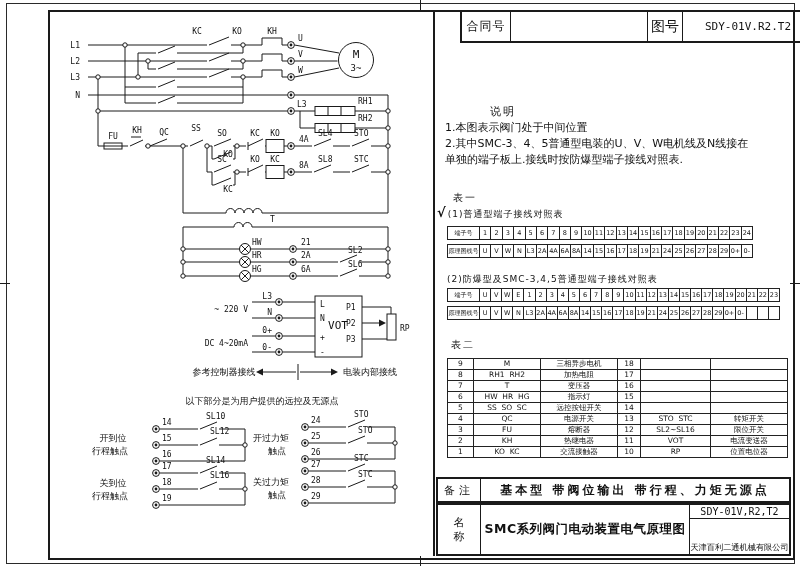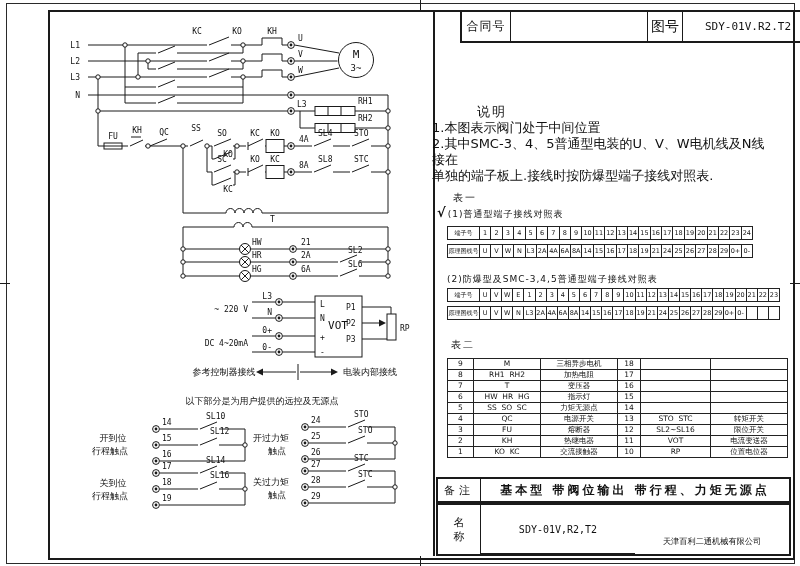--- a/index.html
+++ b/index.html
@@ -9,41 +9,41 @@
   .inner-frame{left:48px;top:10px;width:743px;height:546px;border:2px solid #1a1a1a;}
   .divider{left:433px;top:10px;width:2px;height:546px;background:#1a1a1a;}
   .tick{background:#1a1a1a;}
   .hdr{left:460px;top:10px;width:355px;height:33px;border:2px solid #1a1a1a;box-sizing:border-box;display:flex;}
   .hdr>div{border-right:1px solid #1a1a1a;display:flex;align-items:center;justify-content:center;}
   .hdr>div:last-child{border-right:none;}
   .hdr .c1{width:48px;font-size:12px;letter-spacing:1px;}
   .hdr .c2{width:136px;}
   .hdr .c3{width:34px;font-size:14px;text-align:center;}
   .hdr .c4{flex:1;font-size:11px;font-family:"DejaVu Sans Mono",monospace;}
-  .notes{left:432px;top:104px;width:344px;font-size:13px;line-height:16px;}
+  .notes{left:445px;top:104px;width:344px;font-size:11px;line-height:16px;}
   .notes .nt{padding-left:45px;letter-spacing:2px;}
   .ttl{font-size:10px;letter-spacing:2px;}
   .sub{font-size:9px;letter-spacing:1px;}
   .chk{font-size:13px;font-weight:bold;margin-right:1px;}
   table{border-collapse:collapse;table-layout:fixed;}
   td{border:1px solid #222;padding:0;text-align:center;overflow:hidden;white-space:pre;}
   .tml{width:306px;}
   .tml td{height:12px;font-size:6.5px;font-family:"DejaVu Sans",sans-serif;}
   .tmw{width:333px;}
   .tmw td{height:12px;font-size:6.5px;}
   td.lb{font-size:6px;letter-spacing:0;}
   .comp{width:340px;}
   .comp td{height:10px;font-size:7.5px;line-height:10px;}
   .remark{left:436px;top:477px;width:355px;height:26px;border:2px solid #1a1a1a;box-sizing:border-box;display:flex;}
   .remark .rl{width:42px;border-right:1px solid #1a1a1a;display:flex;align-items:center;justify-content:center;font-size:11px;letter-spacing:4px;}
   .remark .rc{flex:1;display:flex;align-items:center;justify-content:center;font-size:12px;font-weight:600;letter-spacing:3px;}
   .namebox{left:436px;top:503px;width:355px;height:53px;border:2px solid #1a1a1a;box-sizing:border-box;display:flex;}
   .namebox .nl{width:42px;border-right:1px solid #1a1a1a;display:flex;flex-direction:column;align-items:center;justify-content:center;font-size:11px;line-height:14px;}
   .namebox .nm{width:208px;border-right:1px solid #1a1a1a;display:flex;align-items:center;justify-content:center;font-size:12.5px;font-weight:bold;letter-spacing:0.5px;}
-  .namebox .nr{flex:1;display:flex;flex-direction:row;}
+  .namebox .nr{flex:1;display:flex;flex-direction:column;}
   .namebox .nr .nrt{flex:1;border-bottom:1px solid #1a1a1a;display:flex;align-items:center;justify-content:center;font-size:10px;font-family:"DejaVu Sans Mono",monospace;}
   .namebox .nr .nrb{flex:1;display:flex;align-items:center;justify-content:center;font-size:8.2px;letter-spacing:0;margin-top:23px;}
   svg text{fill:#111;font-family:"DejaVu Sans Mono",monospace;font-size:8px;}
   svg text.cjk{font-family:"DejaVu Sans",sans-serif;font-size:9px;}
   svg text.big{font-size:11px;}
   svg text.sm{font-size:9px;}
 </style>
 </head>
 <body>
 
@@ -255,21 +255,21 @@
           <td>6</td>
           <td>HW  HR  HG</td>
           <td>指示灯</td>
           <td>15</td>
           <td></td>
           <td></td>
         </tr>
         <tr>
           <td>5</td>
           <td>SS  SO  SC</td>
-          <td>力矩无源点</td>
+          <td>远控按钮开关</td>
           <td>14</td>
           <td></td>
           <td></td>
         </tr>
         <tr>
           <td>4</td>
           <td>QC</td>
           <td>电源开关</td>
           <td>13</td>
           <td>STO  STC</td>
@@ -305,20 +305,21 @@
   <div class="abs remark">
     <div class="rl">备注</div>
     <div class="rc">基本型 带阀位输出 带行程、力矩无源点</div>
   </div>
 
   <div class="abs namebox">
     <div class="nl">
       <span>名</span>
       <span>称</span>
     </div>
+    <div class="nm">SMC系列阀门电动装置电气原理图</div>
     <div class="nr">
       <div class="nrt">SDY-01V,R2,T2</div>
       <div class="nrb">天津百利二通机械有限公司</div>
     </div>
   </div>
 
   <svg class="abs" style="left:0;top:0;" width="800" height="566" viewBox="0 0 800 566">
     <defs>
       <g id="tm">
         <circle r="3.4" fill="#fff" stroke="#1a1a1a" stroke-width="1"></circle>

